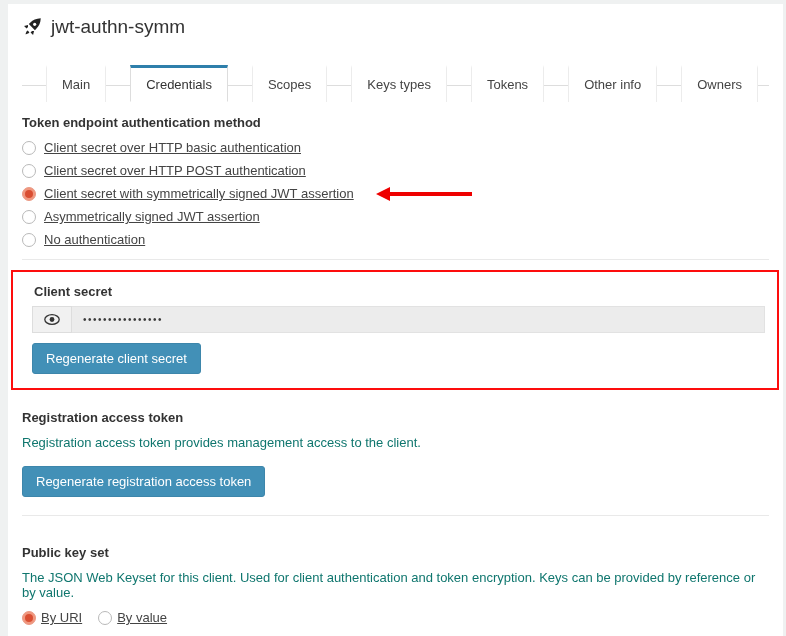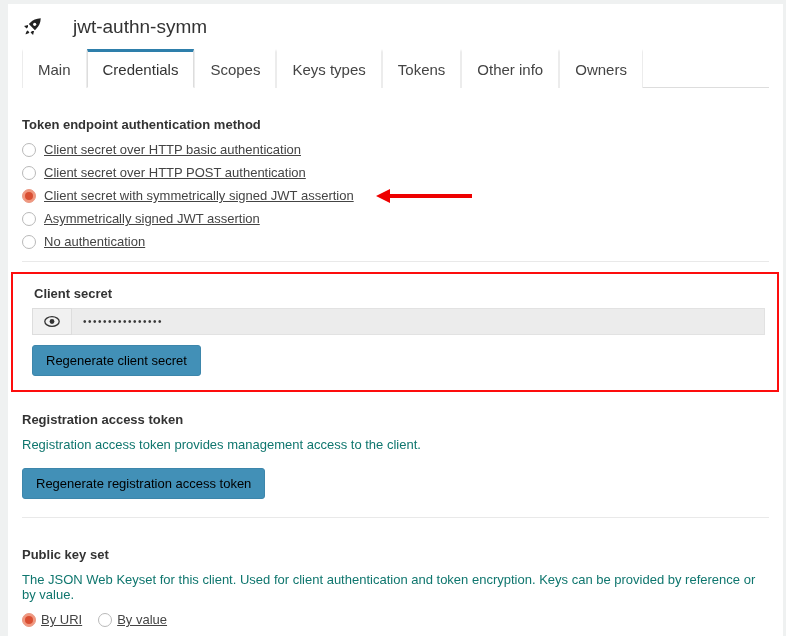--- a/index.html
+++ b/index.html
@@ -13,29 +13,29 @@
   .content {
     position: relative;
     margin: 4px 3px 0 8px;
     background: #fff;
     padding: 8px 14px 14px 14px;
     min-height: 622px;
   }
 
   
   .page-header { display: flex; align-items: center; gap: 9px; padding: 4px 0 10px 0; }
-  .page-title { font-size: 19px; color: #333; font-weight: 400; margin-left: 22px; }
+  .page-title { font-size: 19px; color: #333; font-weight: 400; }
   .rocket { width: 20px; height: 20px; }
 
   
   .tabs { display: flex; border-bottom: 1px solid #ddd; margin-bottom: 14px; }
   .tab {
-    font-size: 15px; color: #444; padding: 9px 15px; cursor: pointer;
+    font-size: 13px; color: #444; padding: 9px 15px; cursor: pointer;
     border: 1px solid #ececec; border-bottom: none; margin-bottom: 0;
-    background: #fff; position: relative; top: 1px; border-top-width: 3px; border-top-color: transparent;
+    background: #fff; position: relative; top: 17px; border-top-width: 3px; border-top-color: transparent; margin-left: 24px;
   }
   .tab.active {
     border: 1px solid #ddd; border-bottom: 1px solid #fff;
     border-top: 3px solid #2e7fab;
     color: #333;
   }
 
   
   .sec-heading { font-size: 13px; font-weight: 700; color: #333; margin: 29px 0 10px 0; }
   .help-text { font-size: 13px; color: #0f766e; margin: 8px 0; }
@@ -77,21 +77,21 @@
   }
   .masked-field {
     flex: 1; background: #ececec; border: 1px solid #e2e2e2; border-left: none;
     font-size: 10px; letter-spacing: 1.5px; color: #3a3a3a;
     display: flex; align-items: center; padding: 0 11px;
   }
 
   
   .btn { display: inline-block; font-size: 13px; border-radius: 3px; border: 1px solid transparent;
          padding: 7px 13px; cursor: pointer; font-family: "Liberation Sans", sans-serif; }
-  .btn-blue { background: #4290b7; border-color: #3d86ab; color: #000000; margin-top: 10px; }
+  .btn-blue { background: #4290b7; border-color: #3d86ab; color: #ffffff; margin-top: 10px; }
 
   
   .text-input {
     width: 100%; height: 28px; border: 1px solid #ccc; background: #fff;
     font-size: 13px; color: #444; padding: 0 10px; margin-top: 2px;
     font-family: "Liberation Sans", sans-serif;
   }
   .label-bold { font-size: 19px; font-weight: 700; color: #333; margin: 14px 0 6px 0; }
 </style>
 </head>

